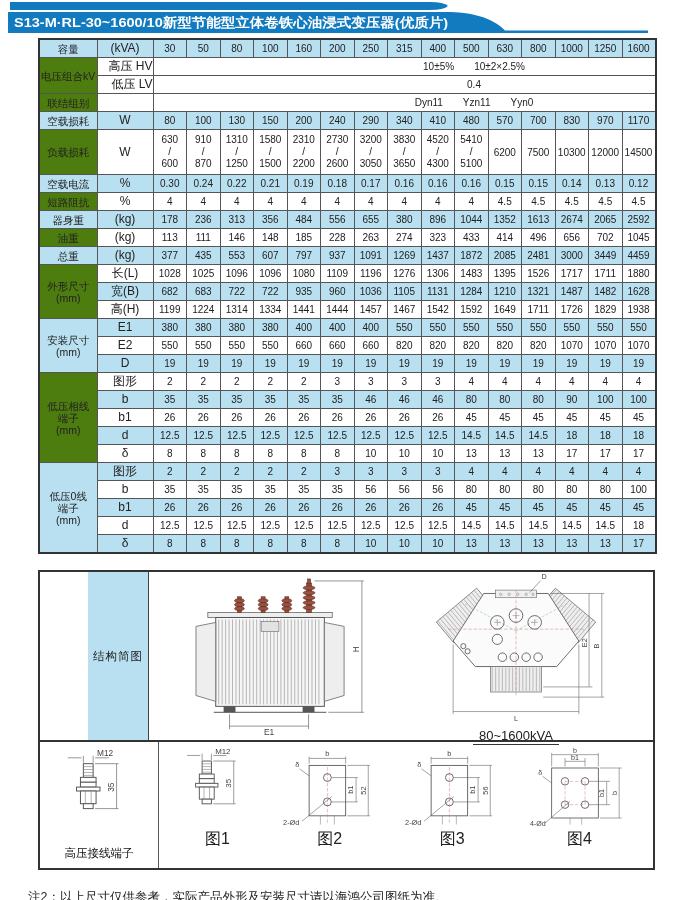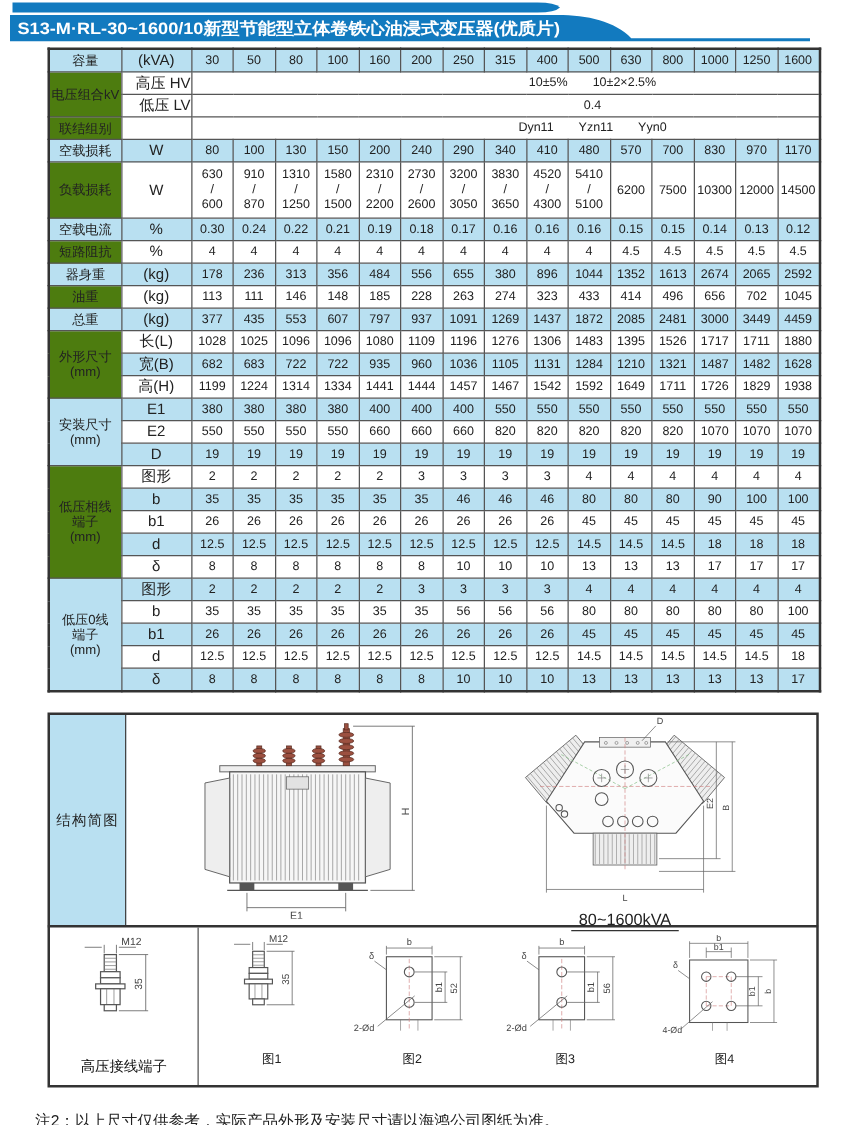--- a/index.html
+++ b/index.html
@@ -23,30 +23,30 @@
   table.tbl td.sub.left{text-align:right;padding-left:3px;}
   table.tbl td.span-cell .nudge{transform:translateX(70px);}
   .stack div{line-height:12px;}
   
   .box{margin-left:38px;width:613px;border:2px solid #333;display:flex;background:#fff;}
   #structure-box{height:168px;margin-top:5px;}
   #terminal-box{height:126px;margin-top:-2px;}
   .box-label{
     width:60px;background:#b9e0f1;border-right:1px solid #444;
     display:flex;align-items:center;justify-content:center;
-    font-size:11.5px;color:#222;letter-spacing:1px;flex:none;
+    font-size:11.5px;color:#222;letter-spacing:1px;flex:none;margin-left:48px;
   }
   .structure-content{flex:1;display:flex;align-items:center;justify-content:space-evenly;}
   .struct-fig{display:flex;flex-direction:column;align-items:center;}
   .struct-caption{font-size:13px;color:#222;border-bottom:1px solid #333;padding:0 6px 1px 6px;margin-top:2px;text-align:right;}
   .hv-cell{width:118px;flex:none;border-right:1px solid #555;display:flex;flex-direction:column;align-items:center;justify-content:space-between;padding:8px 0 5px;}
   .lv-cell{flex:1;display:flex;flex-direction:column;padding-top:6px;}
   .lv-figs{flex:1;display:flex;align-items:flex-start;justify-content:space-evenly;}
   .fig{display:flex;flex-direction:column;align-items:center;}
-  .fig-caption{font-size:10px;color:#222;margin-top:12px;}
+  .fig-caption{font-size:16px;color:#222;margin-top:1px;}
   .cell-caption{font-size:11.5px;color:#111;text-align:left;padding-bottom:2px;}
   
   svg .ln{stroke:#555;fill:none;stroke-width:1;}
   svg .thin{stroke:#777;fill:none;stroke-width:.6;}
   svg .dim{stroke:#666;fill:none;stroke-width:.7;}
   svg .red{stroke:#cf8080;stroke-width:.6;stroke-dasharray:4 2;fill:none;}
   svg .grn{stroke:#7ab87a;stroke-width:.6;stroke-dasharray:3 2;fill:none;}
   svg .lbl{font-family:"Liberation Sans",sans-serif;font-size:8.5px;fill:#444;}
   svg .fill-metal{fill:#eee;stroke:#666;stroke-width:.8;}
   svg .bushing{fill:#9c5040;stroke:#5a2d22;stroke-width:.6;}

